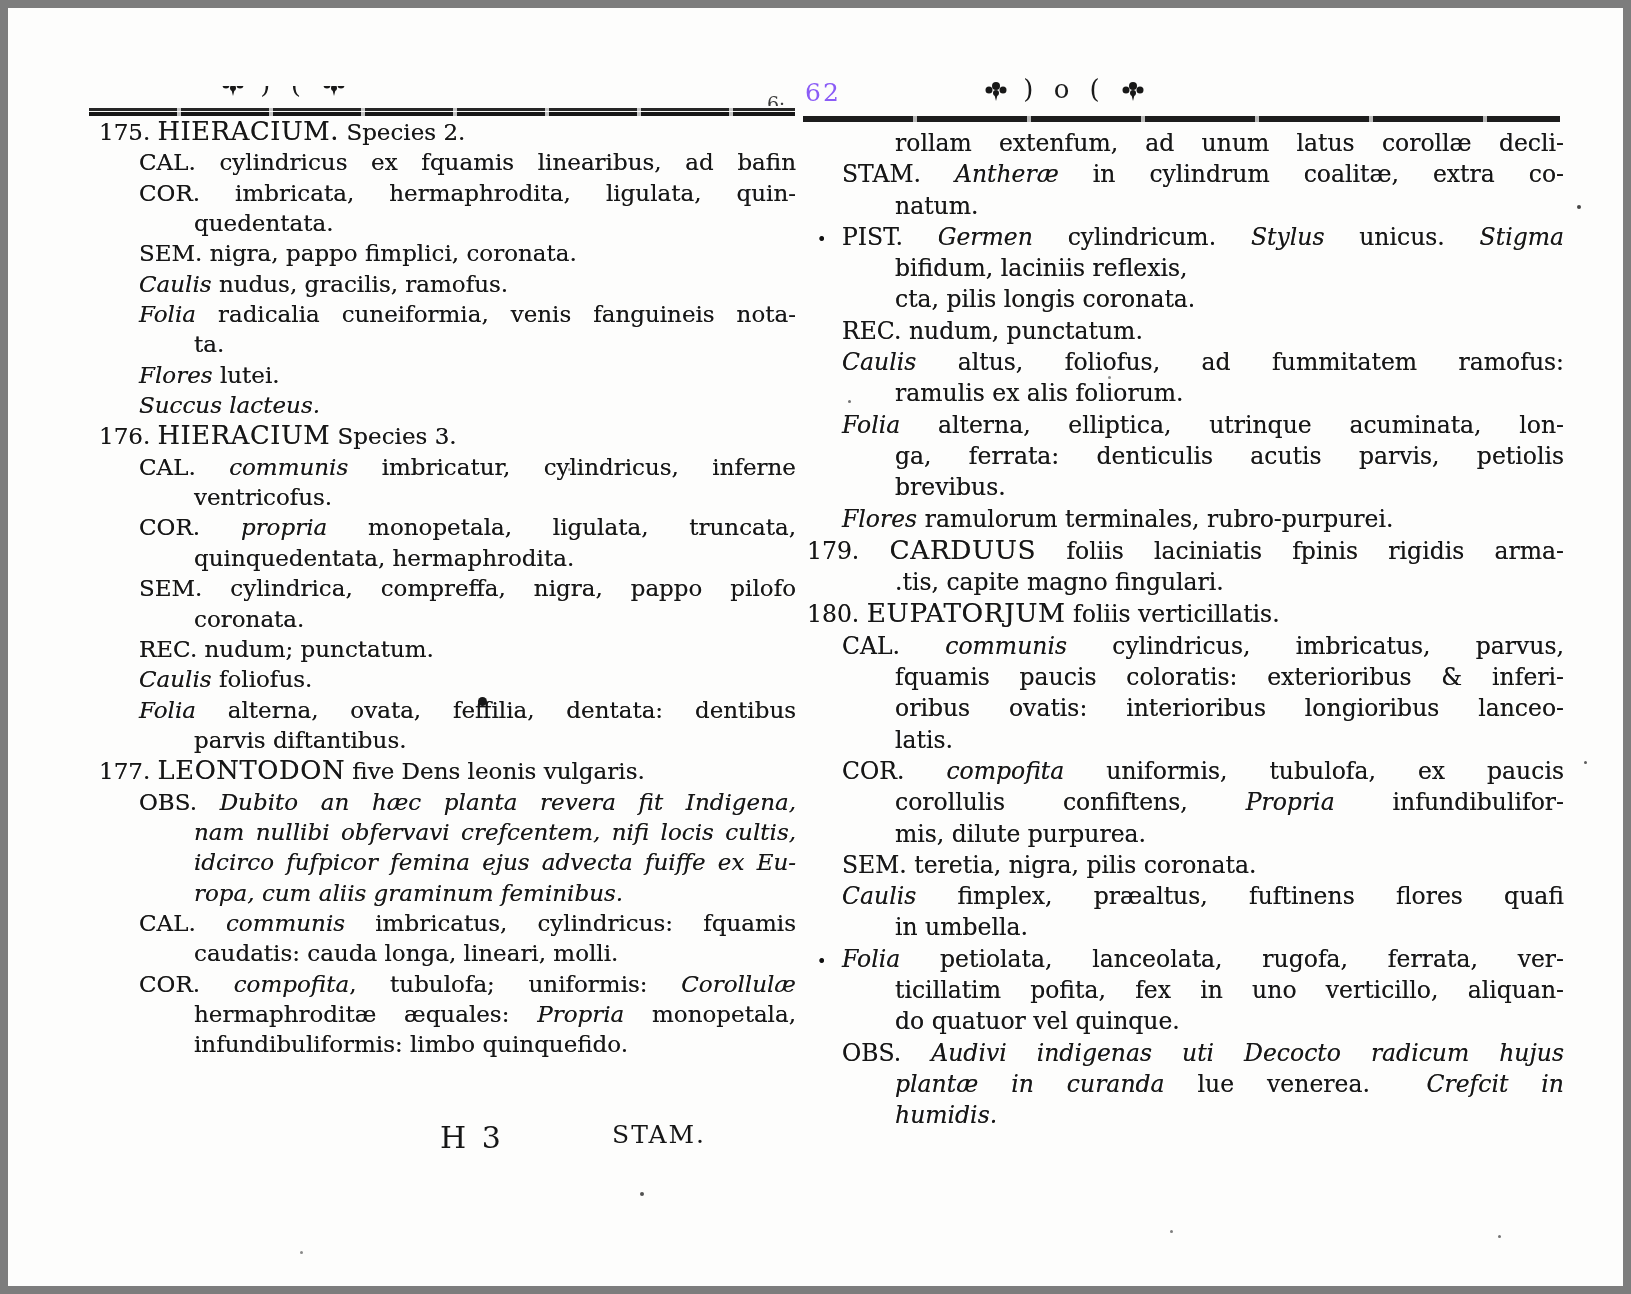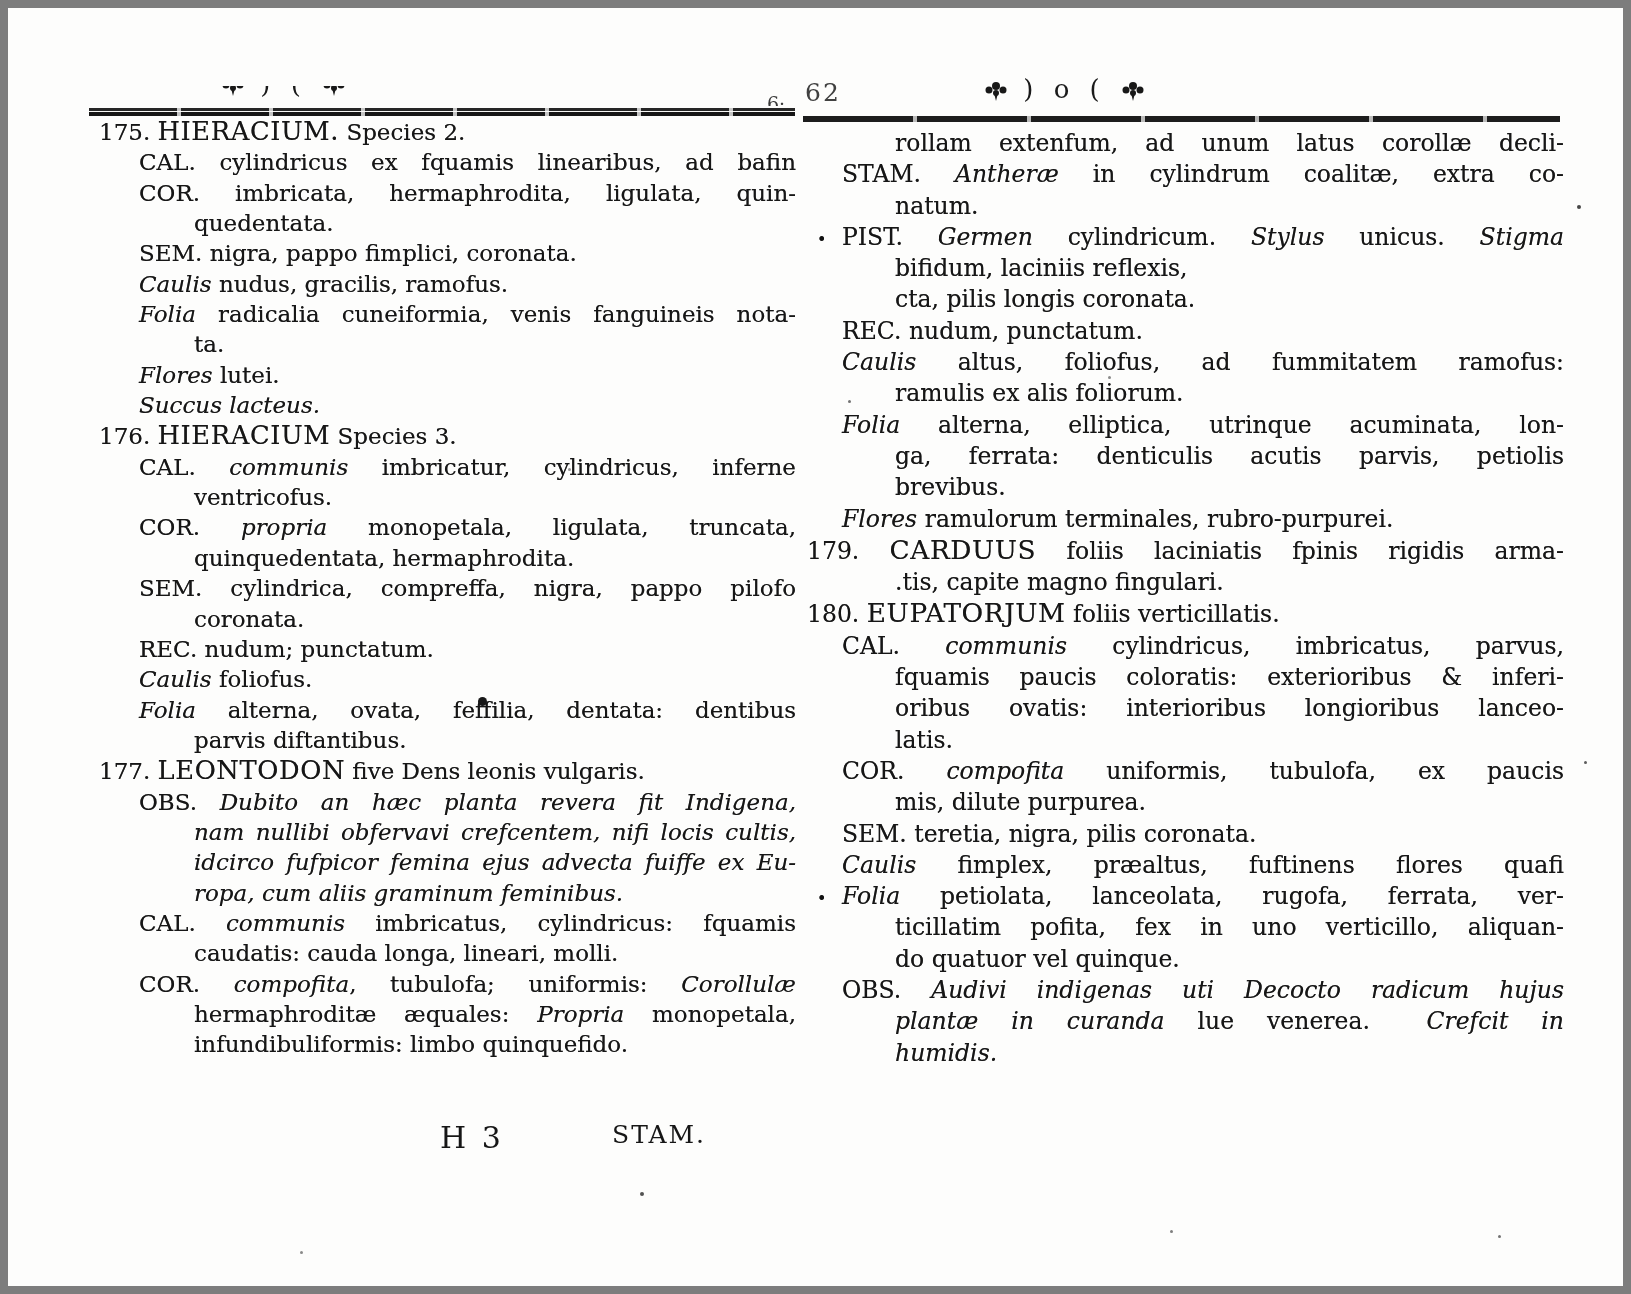--- a/index.html
+++ b/index.html
@@ -17,21 +17,21 @@
   .page-left{left:87px;top:62px;width:697px;}
   .page-right{left:795px;top:56px;width:757px;}
 
   
   .hdr{position:absolute;left:0;top:0;width:100%;}
   .orn-row{white-space:nowrap;display:inline-block;font-size:26px;letter-spacing:6px;color:#1a1a1a;}
   .orn-row svg{vertical-align:-4px;}
   .orn-clip{position:absolute;overflow:hidden;height:20px;top:16px;left:125px;width:230px;}
   .orn-clip .orn-row{display:block;margin-top:-17px;}
   .orn-open{position:absolute;top:10px;left:180px;}
-  .pagenum{position:absolute;left:2px;top:14px;font-size:25px;letter-spacing:2px;color:#404040;}
+  .pagenum{position:absolute;left:2px;top:14px;font-size:25px;letter-spacing:2px;color:#8b5cf6;}
   .pagenum-partial{position:absolute;left:672px;top:22px;font-size:19px;color:#3a3a3a;height:14px;overflow:hidden;}
   .rule{position:absolute;}
   .rule-left{
     top:38px;left:-6px;width:706px;height:8px;
     background:
       repeating-linear-gradient(90deg, rgba(253,253,252,0) 0 88px, rgba(253,253,252,.75) 88px 92px),
       linear-gradient(180deg,#262626 0 3px,#f7f7f5 3px 4.5px,#161616 4.5px 8px);
   }
   .rule-right{
     top:52px;left:0;width:757px;height:6px;
@@ -168,23 +168,25 @@
         <div class="line ind2"><span>brevibus.</span></div>
         <div class="line ind1"><span class="it">Flores</span><span> ramulorum terminales, rubro-purpurei.</span></div>
         <div class="line ind0 just"><span>179. </span><span class="caps">CARDUUS</span><span> foliis laciniatis fpinis rigidis arma-</span></div>
         <div class="line ind2"><span>.tis, capite magno fingulari.</span></div>
         <div class="line ind0"><span>180. </span><span class="caps">EUPATORJUM</span><span> foliis verticillatis.</span></div>
         <div class="line ind1 just"><span>CAL. </span><span class="it">communis</span><span> cylindricus, imbricatus, parvus,</span></div>
         <div class="line ind2 just"><span>fquamis paucis coloratis: exterioribus &amp; inferi-</span></div>
         <div class="line ind2 just"><span>oribus ovatis: interioribus longioribus lanceo-</span></div>
         <div class="line ind2"><span>latis.</span></div>
         <div class="line ind1 just"><span>COR. </span><span class="it">compofita</span><span> uniformis, tubulofa, ex paucis</span></div>
+        <div class="line ind2 just"><span>corollulis confiftens, </span><span class="it">Propria</span><span> infundibulifor-</span></div>
         <div class="line ind2"><span>mis, dilute purpurea.</span></div>
         <div class="line ind1"><span>SEM. teretia, nigra, pilis coronata.</span></div>
         <div class="line ind1 just"><span class="it">Caulis</span><span> fimplex, præaltus, fuftinens flores quafi</span></div>
+        <div class="line ind2"><span>in umbella.</span></div>
         <div class="line ind1 just"><span class="mark">•</span><span class="it">Folia</span><span> petiolata, lanceolata, rugofa, ferrata, ver-</span></div>
         <div class="line ind2 just"><span>ticillatim pofita, fex in uno verticillo, aliquan-</span></div>
         <div class="line ind2"><span>do quatuor vel quinque.</span></div>
         <div class="line ind1 just"><span>OBS. </span><span class="it">Audivi indigenas uti Decocto radicum hujus</span></div>
         <div class="line ind2 just"><span class="it">plantæ in curanda</span><span> lue venerea.  </span><span class="it">Crefcit in</span></div>
         <div class="line ind2"><span class="it">humidis.</span></div>
       </div>
   </div>
 
   <div class="speck" style="left:470px;top:689px;width:9px;height:9px;"></div>

